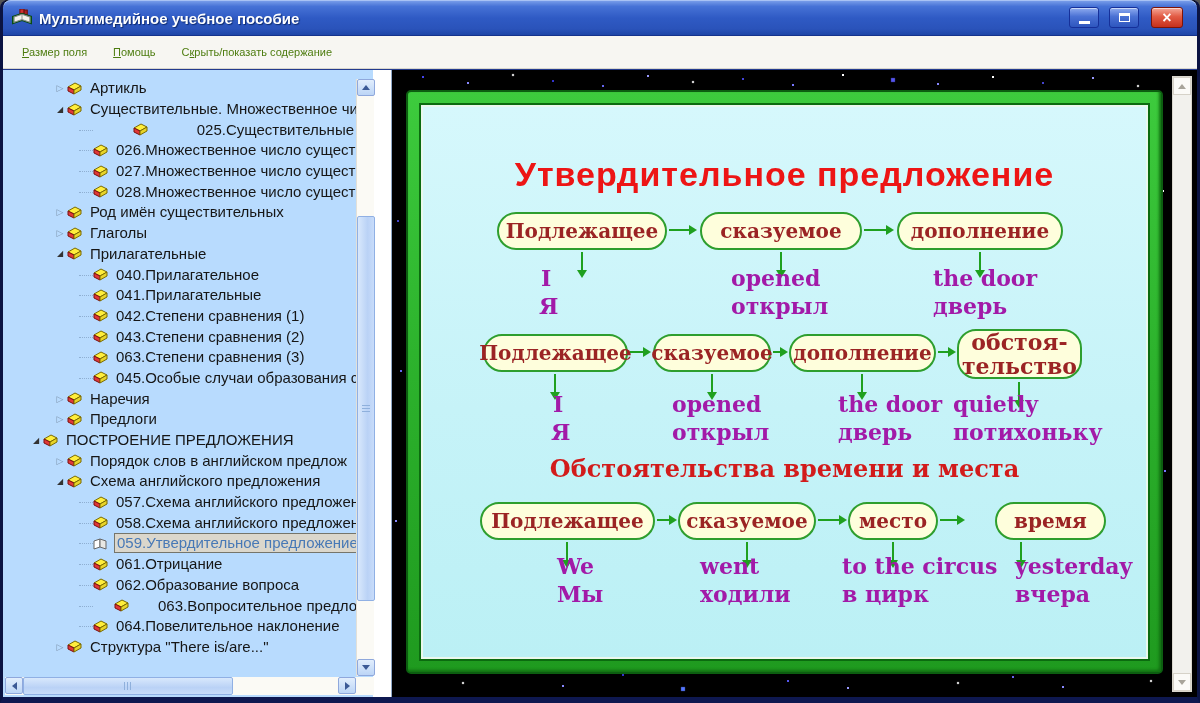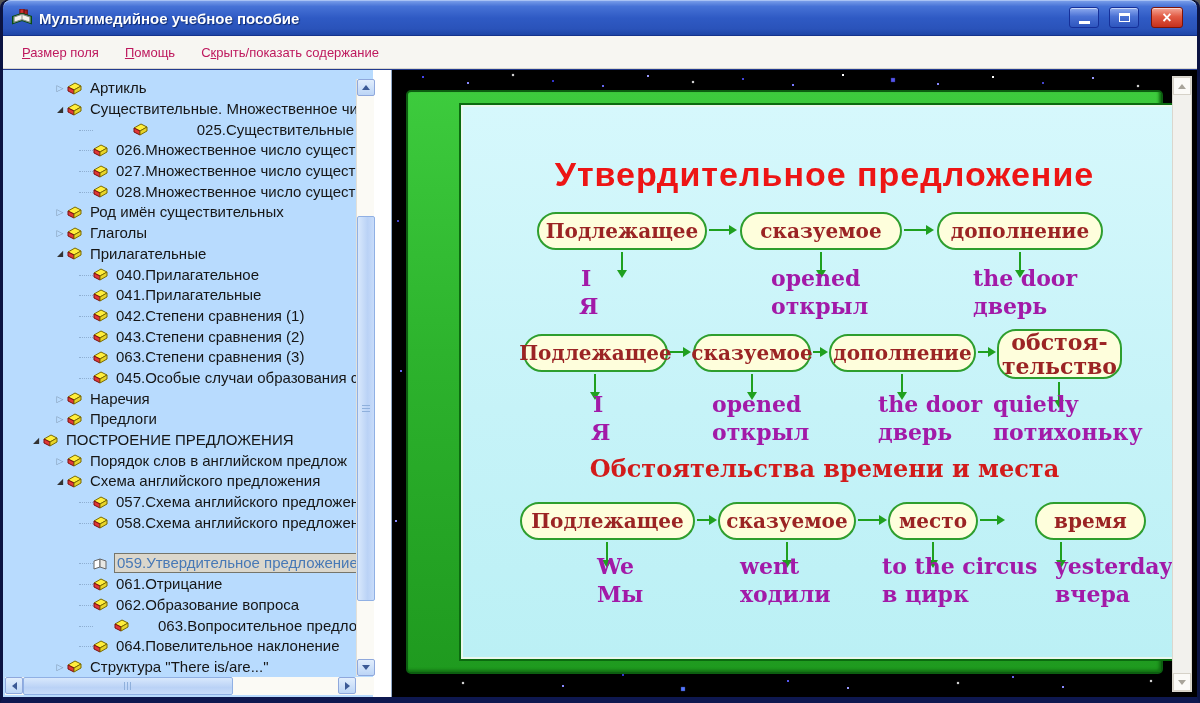--- a/index.html
+++ b/index.html
@@ -21,21 +21,21 @@
     display:flex; align-items:center; justify-content:center; cursor:pointer;}
   .winbtn.min{ left:1066px; } .winbtn.max{ left:1106px; }
   .winbtn.close{ left:1148px; width:32px; border-color:#7E1408;
     background:linear-gradient(180deg,#F4A898 0%,#E25B44 45%,#C6301C 100%);}
   .glyph-min{ width:11px; height:3px; background:#fff; margin-top:9px;}
   .glyph-max{ width:11px; height:9px; border:1px solid #fff; border-top:3px solid #fff;}
   .glyph-close{ color:#fff; font-weight:bold; font-size:16px; line-height:17px;}
   
   .menubar{ height:33px; background:#F7F6F2; display:flex; align-items:center;
     padding-left:10px; gap:8px; border-bottom:1px solid #D8D6CE;}
-  .menu-item{ font-size:13px; color:#be185d; padding:5px 9px; cursor:default; white-space:nowrap;}
+  .menu-item{ font-size:11px; color:#4d7c0f; padding:5px 9px; cursor:default; white-space:nowrap;}
   .menu-item .u{ text-decoration:underline; }
   
   .client{ position:relative; height:628px; display:flex; border-top:1px solid #243B8E; }
   
   .treepanel{ position:relative; width:389px; height:628px; background:#fff;
     border-right:1px solid #8FA8C8; }
   .treeview{ position:absolute; left:2px; top:8px; width:351px; height:598px;
     background:#B8DBFE; overflow:hidden; }
   .treepanel::before{ content:""; position:absolute; inset:0 18px 0 0;
     background:#B8DBFE; z-index:0;}
@@ -99,21 +99,21 @@
     border-bottom:5px solid #A8A49A;}
   .ctri-down{ width:0;height:0;border-left:4px solid transparent;border-right:4px solid transparent;
     border-top:5px solid #A8A49A;}
   
   .frame{ position:absolute; left:14px; top:20px; width:757px; height:584px;
     border:2px solid #0C5E10; border-radius:5px; padding:11px;
     background:linear-gradient(180deg,#3DCB3D 0%,#2DB32D 45%,#1F9A1F 100%);
     box-shadow: inset -2px -2px 3px #127012;}
   .panel{ position:relative; width:100%; height:100%; border:2px solid #0B6B0F;
     box-shadow: 0 0 0 2px #EAF8EE inset;
-    background:linear-gradient(180deg,#D6F8FC 0%,#C6F3F8 55%,#BBF0F5 100%);margin-left:40px; }
+    background:linear-gradient(180deg,#D6F8FC 0%,#C6F3F8 55%,#BBF0F5 100%); }
   .slide-title{ position:absolute; top:50px; left:0; width:100%; text-align:center;
     font-size:34px; font-weight:bold; color:#ED1515; letter-spacing:1px;}
   .pill{ position:absolute; height:38px; border:2px solid #2E9E2E; border-radius:19px;
     background:#FEFEDC; color:#9B2424; font-family:"DejaVu Serif", serif; font-weight:bold;
     font-size:20px; display:flex; align-items:center; justify-content:center;
     white-space:pre-line; text-align:center;}
   .pill.tall{ height:50px; font-size:22px; line-height:24px;}
   #r1b1{left:76px; top:107px; width:170px;} #r1b2{left:279px; top:107px; width:162px;}
   #r1b3{left:476px; top:107px; width:166px;}
   #r2b1{left:62px; top:229px; width:145px;} #r2b2{left:232px; top:229px; width:118px;}
@@ -417,21 +417,21 @@
             <span class="stub"></span>
             <span class="bicon">
               <svg width="15" height="13" viewBox="0 0 15 13">
                 <polygon points="1,5 8,1 14,4 7,8" fill="#FFEE3C" stroke="#7A6A00"></polygon>
                 <polygon points="1,5 7,8 7,12 1,9" fill="#E03838" stroke="#7A1010"></polygon>
                 <polygon points="7,8 14,4 14,8 7,12" fill="#E8D428" stroke="#7A6A00"></polygon>
               </svg>
             </span>
             <span class="tlabel">058.Схема английского предложен</span>
           </div>
-          <div class="trow sel" style="padding-left: 74px; margin-top: 20px;">
+          <div class="trow sel" style="padding-left: 74px;">
             <span class="stub"></span>
             <span class="bicon">
               <svg width="15" height="13" viewBox="0 0 15 13">
                 <path d="M1,4 L7,2 L7,10 L1,12 Z" fill="#FFFFFF" stroke="#666"></path>
                 <path d="M13,4 L7,2 L7,10 L13,12 Z" fill="#E8E8E4" stroke="#666"></path>
               </svg>
             </span>
             <span class="tlabel">059.Утвердительное предложение</span>
           </div>
           <div class="trow" style="padding-left: 74px;">

